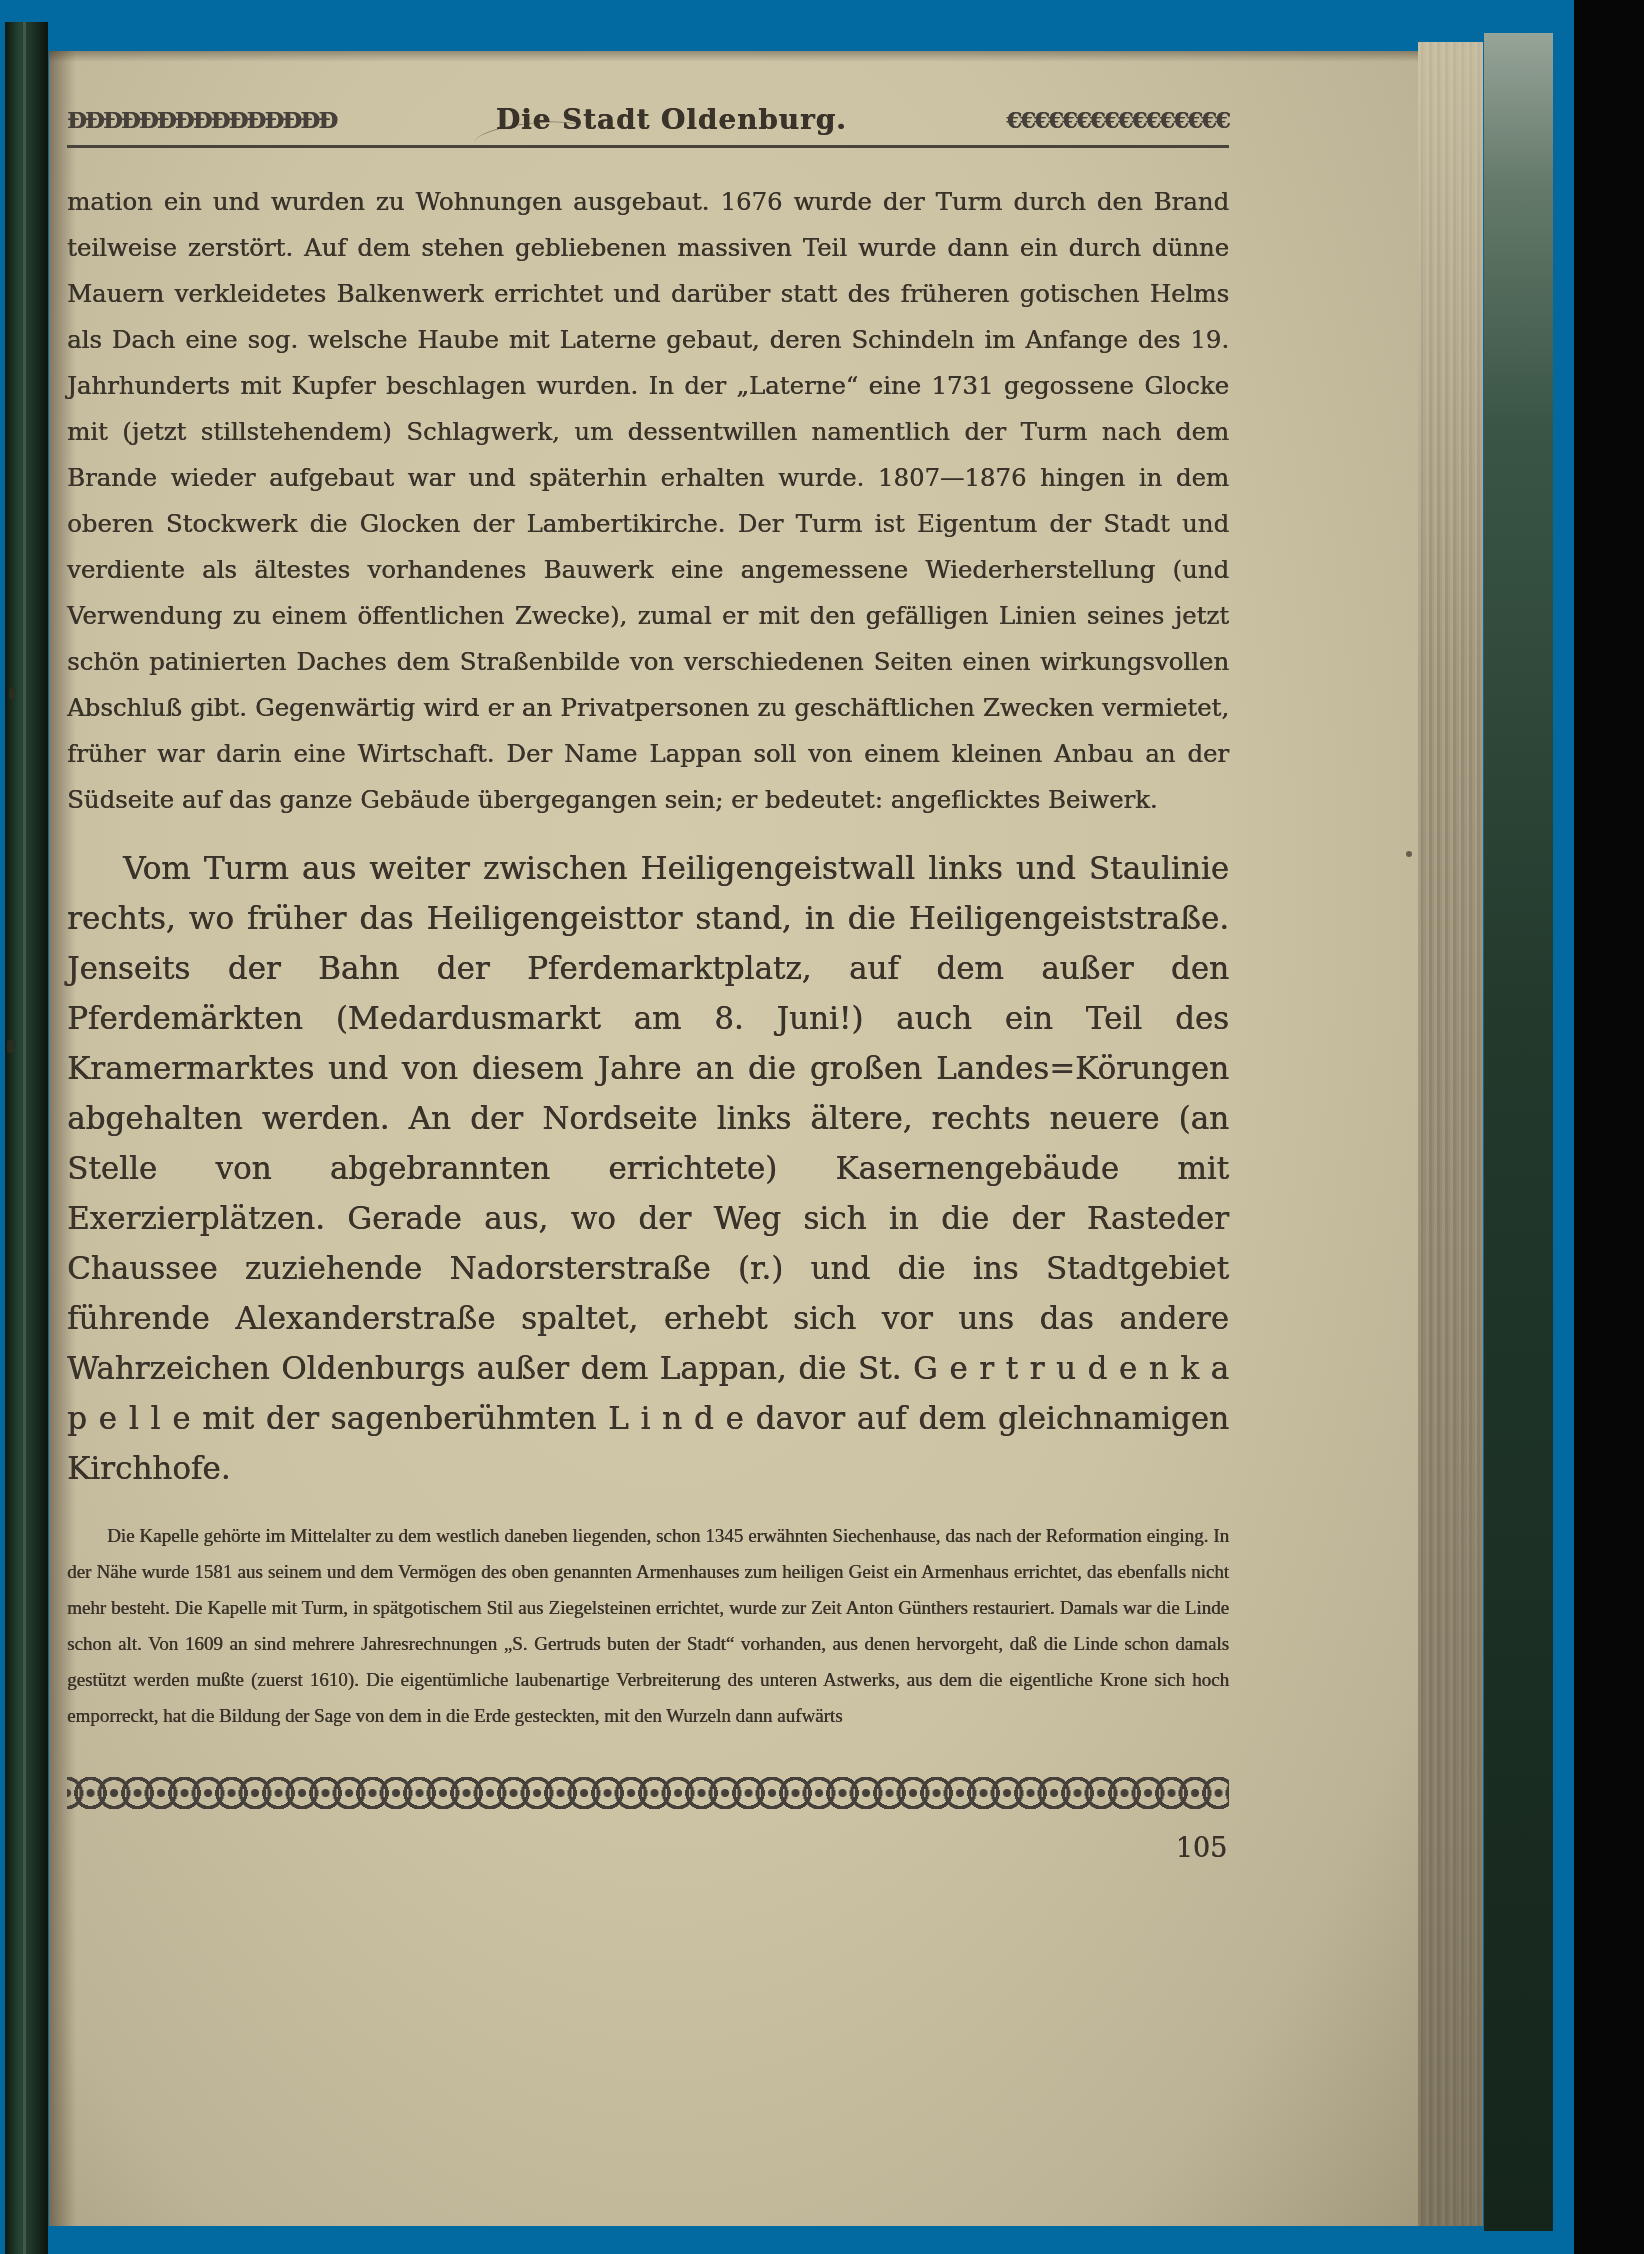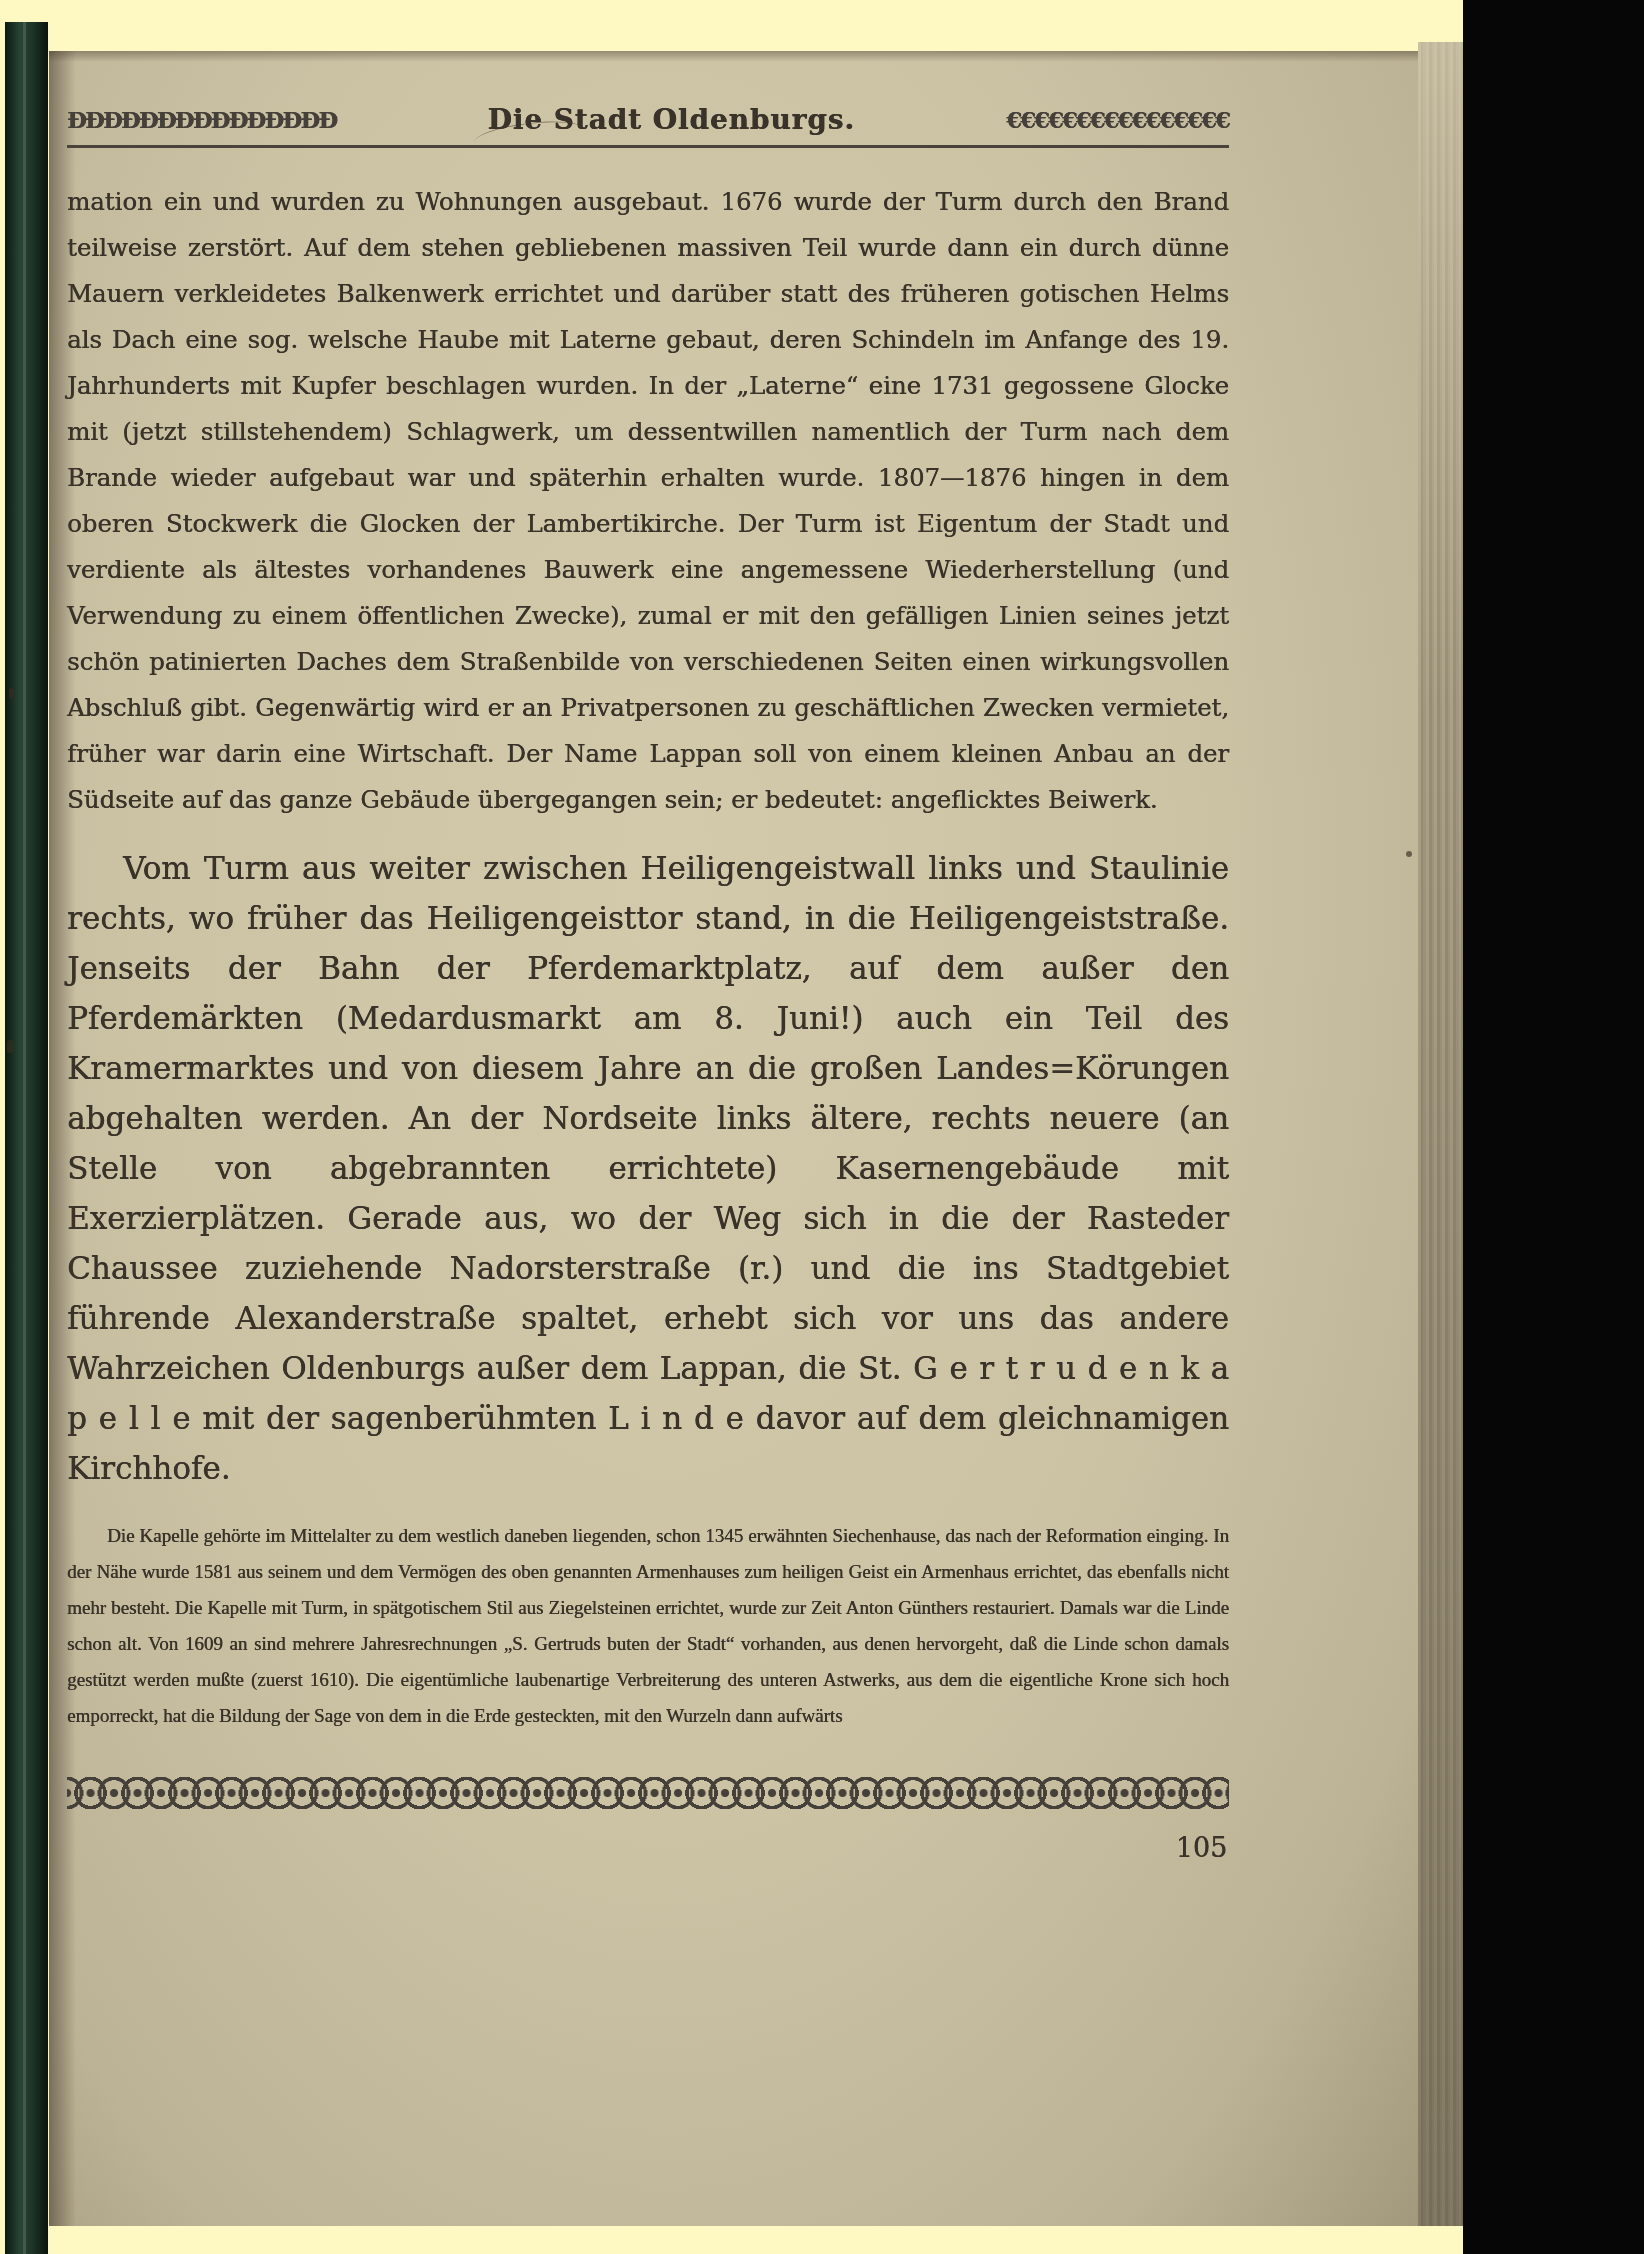--- a/index.html
+++ b/index.html
@@ -2,21 +2,21 @@
 <html lang="de" style="font-size:14.5px"><head>
 <meta charset="utf-8">
 <style>
   * { margin:0; padding:0; box-sizing:border-box; }
   html, body { width:1645px; height:2254px; }
   body {
     background:#060606;
     font-family:"DejaVu Serif","Liberation Serif",serif;
     overflow:hidden;
   }
-  .scene { position:relative; width:1463px; height:2254px; background:#fef9c3; overflow:hidden; }
+  .scene { position:relative; width:1574px; height:2254px; background:#0369a1; overflow:hidden; }
 
   
   .cover-left {
     position:absolute; left:5.4px; top:22px; width:43px; height:2233px;
     background:linear-gradient(90deg,#0c1810 0%, #284534 35%, #1d3327 65%, #0a130d 100%);
   }
   .cover-left .spine-line {
     position:absolute; left:18px; top:0; width:2.7px; height:100%;
     background:rgba(150,170,150,0.25);
   }
@@ -103,21 +103,21 @@
     <div class="spine-line"></div>
   </div>
 
   <div class="paper">
     <div class="hair-mark"></div>
     <div class="stain s1"></div>
 
     <div class="content">
       <div class="header-row">
         <span class="orn">ÐÐÐÐÐÐÐÐÐÐÐÐÐÐÐ</span>
-        <span class="title">Die Stadt Oldenburgs.</span>
+        <span class="title">Die Stadt Oldenburg.</span>
         <span class="orn">€€€€€€€€€€€€€€€€</span>
       </div>
       <div class="rule"></div>
 
       <p class="p1">mation ein und wurden zu Wohnungen ausgebaut. 1676 wurde der Turm durch den Brand teilweise zerstört. Auf dem stehen gebliebenen massiven Teil wurde dann ein durch dünne Mauern verkleidetes Balkenwerk errichtet und darüber statt des früheren gotischen Helms als Dach eine sog. welsche Haube mit Laterne gebaut, deren Schindeln im Anfange des 19. Jahrhunderts mit Kupfer beschlagen wurden. In der „Laterne“ eine 1731 gegossene Glocke mit (jetzt stillstehendem) Schlagwerk, um dessentwillen namentlich der Turm nach dem Brande wieder aufgebaut war und späterhin erhalten wurde. 1807—1876 hingen in dem oberen Stockwerk die Glocken der Lambertikirche. Der Turm ist Eigentum der Stadt und verdiente als ältestes vorhandenes Bauwerk eine angemessene Wiederherstellung (und Verwendung zu einem öffentlichen Zwecke), zumal er mit den gefälligen Linien seines jetzt schön patinierten Daches dem Straßenbilde von verschiedenen Seiten einen wirkungsvollen Abschluß gibt. Gegenwärtig wird er an Privatpersonen zu geschäftlichen Zwecken vermietet, früher war darin eine Wirtschaft. Der Name Lappan soll von einem kleinen Anbau an der Südseite auf das ganze Gebäude übergegangen sein; er bedeutet: angeflicktes Beiwerk.</p>
       <p class="p2">Vom Turm aus weiter zwischen Heiligengeistwall links und Staulinie rechts, wo früher das Heiligengeisttor stand, in die Heiligengeiststraße. Jenseits der Bahn der Pferdemarktplatz, auf dem außer den Pferdemärkten (Medardusmarkt am 8. Juni!) auch ein Teil des Kramermarktes und von diesem Jahre an die großen Landes=Körungen abgehalten werden. An der Nordseite links ältere, rechts neuere (an Stelle von abgebrannten errichtete) Kasernengebäude mit Exerzierplätzen. Gerade aus, wo der Weg sich in die der Rasteder Chaussee zuziehende Nadorsterstraße (r.) und die ins Stadtgebiet führende Alexanderstraße spaltet, erhebt sich vor uns das andere Wahrzeichen Oldenburgs außer dem Lappan, die St. G e r t r u d e n k a p e l l e mit der sagenberühmten L i n d e davor auf dem gleichnamigen Kirchhofe.</p>
       <p class="p3">Die Kapelle gehörte im Mittelalter zu dem westlich daneben liegenden, schon 1345 erwähnten Siechenhause, das nach der Reformation einging. In der Nähe wurde 1581 aus seinem und dem Vermögen des oben genannten Armenhauses zum heiligen Geist ein Armenhaus errichtet, das ebenfalls nicht mehr besteht. Die Kapelle mit Turm, in spätgotischem Stil aus Ziegelsteinen errichtet, wurde zur Zeit Anton Günthers restauriert. Damals war die Linde schon alt. Von 1609 an sind mehrere Jahresrechnungen „S. Gertruds buten der Stadt“ vorhanden, aus denen hervorgeht, daß die Linde schon damals gestützt werden mußte (zuerst 1610). Die eigentümliche laubenartige Verbreiterung des unteren Astwerks, aus dem die eigentliche Krone sich hoch emporreckt, hat die Bildung der Sage von dem in die Erde gesteckten, mit den Wurzeln dann aufwärts</p>
 
       <div class="band"></div>
 

